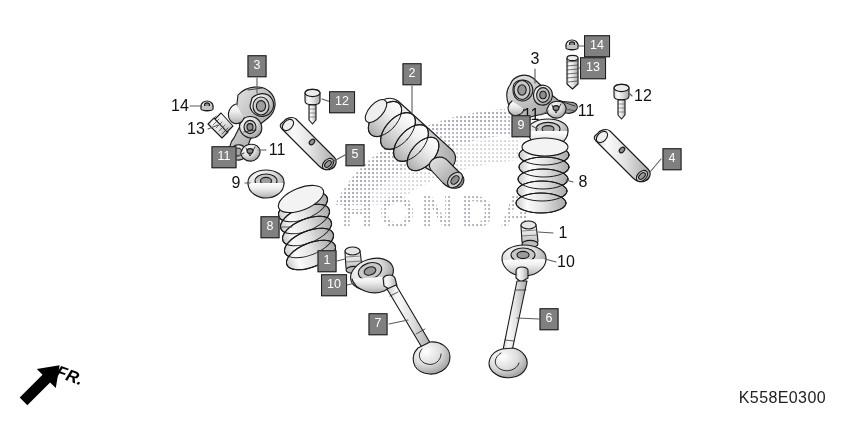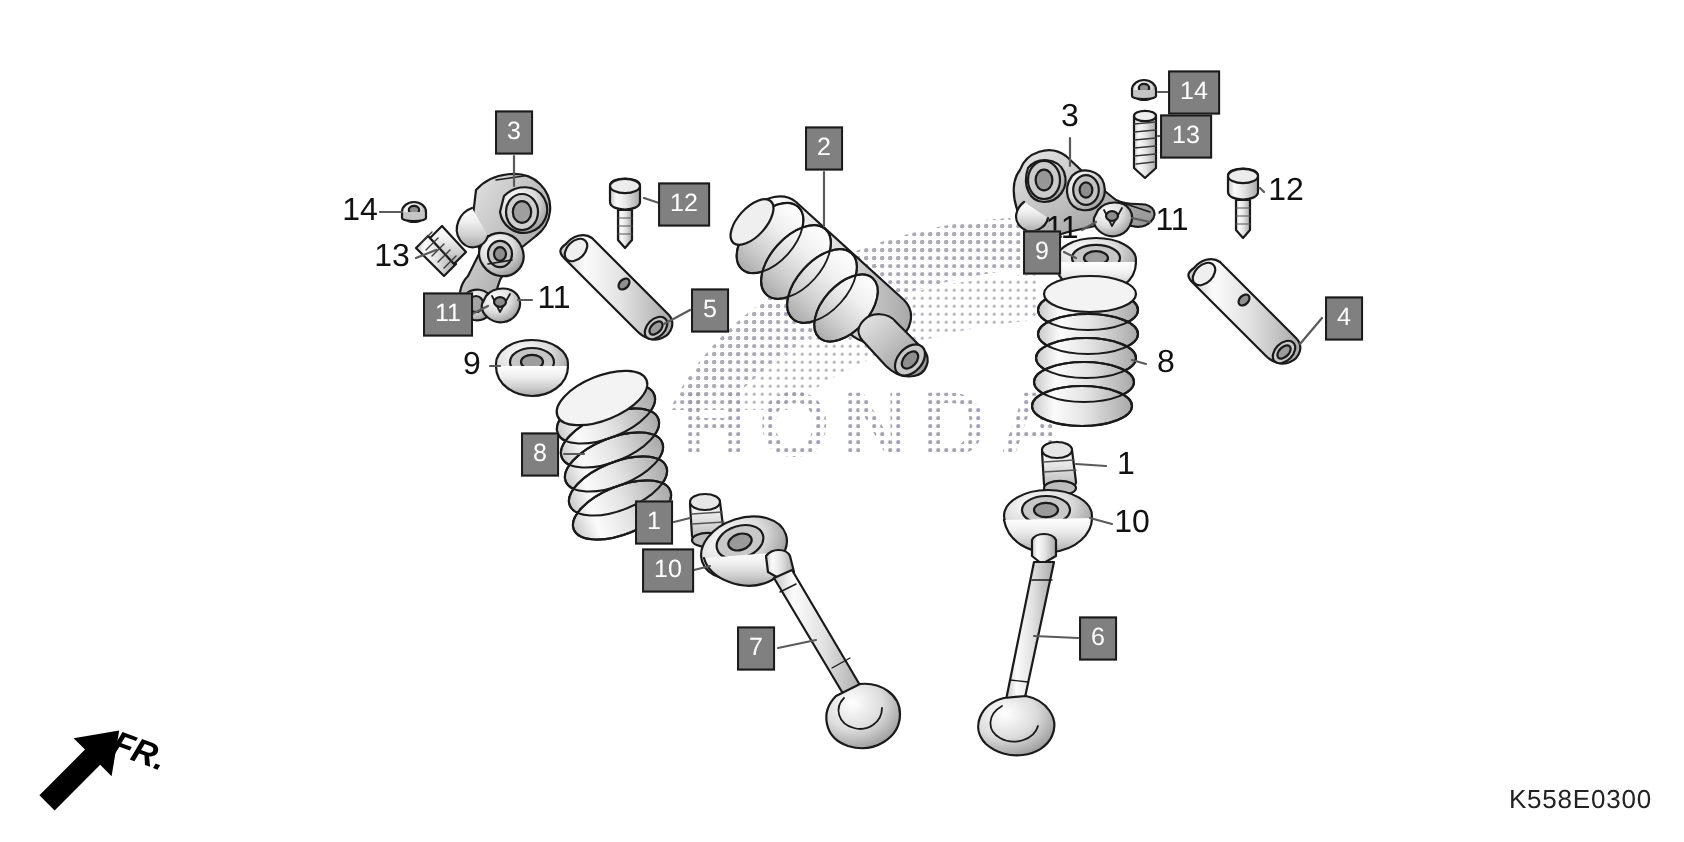--- a/index.html
+++ b/index.html
@@ -10,21 +10,21 @@
   svg.layer{position:absolute;left:0;top:0;width:842px;height:421px;overflow:visible;}
 
   
   .callout{position:absolute;transform:translate(-50%,-50%);
            font-size:13px;line-height:1;white-space:nowrap;user-select:none;}
   .callout.boxed{background:#808080;color:#ffffff;border:1.4px solid #1a1a1a;
                  padding:3px 5px 4px 5px;font-size:12.5px;font-weight:400;}
   .callout.plain{color:#111111;font-size:16px;font-weight:400;}
 
   
-  #partno{position:absolute;right:16px;bottom:14px;font-size:13px;color:#222;
+  #partno{position:absolute;right:16px;bottom:14px;font-size:16px;color:#222;
           letter-spacing:.4px;}
 
   
   #fr-arrow{position:absolute;left:16px;top:358px;width:96px;height:56px;}
   #fr-arrow .fr-text{position:absolute;left:44px;top:4px;font-size:17px;
       font-weight:bold;font-style:italic;color:#000;
       transform:rotate(20deg);transform-origin:left top;letter-spacing:0px;}
 </style>
 </head>
 <body>

